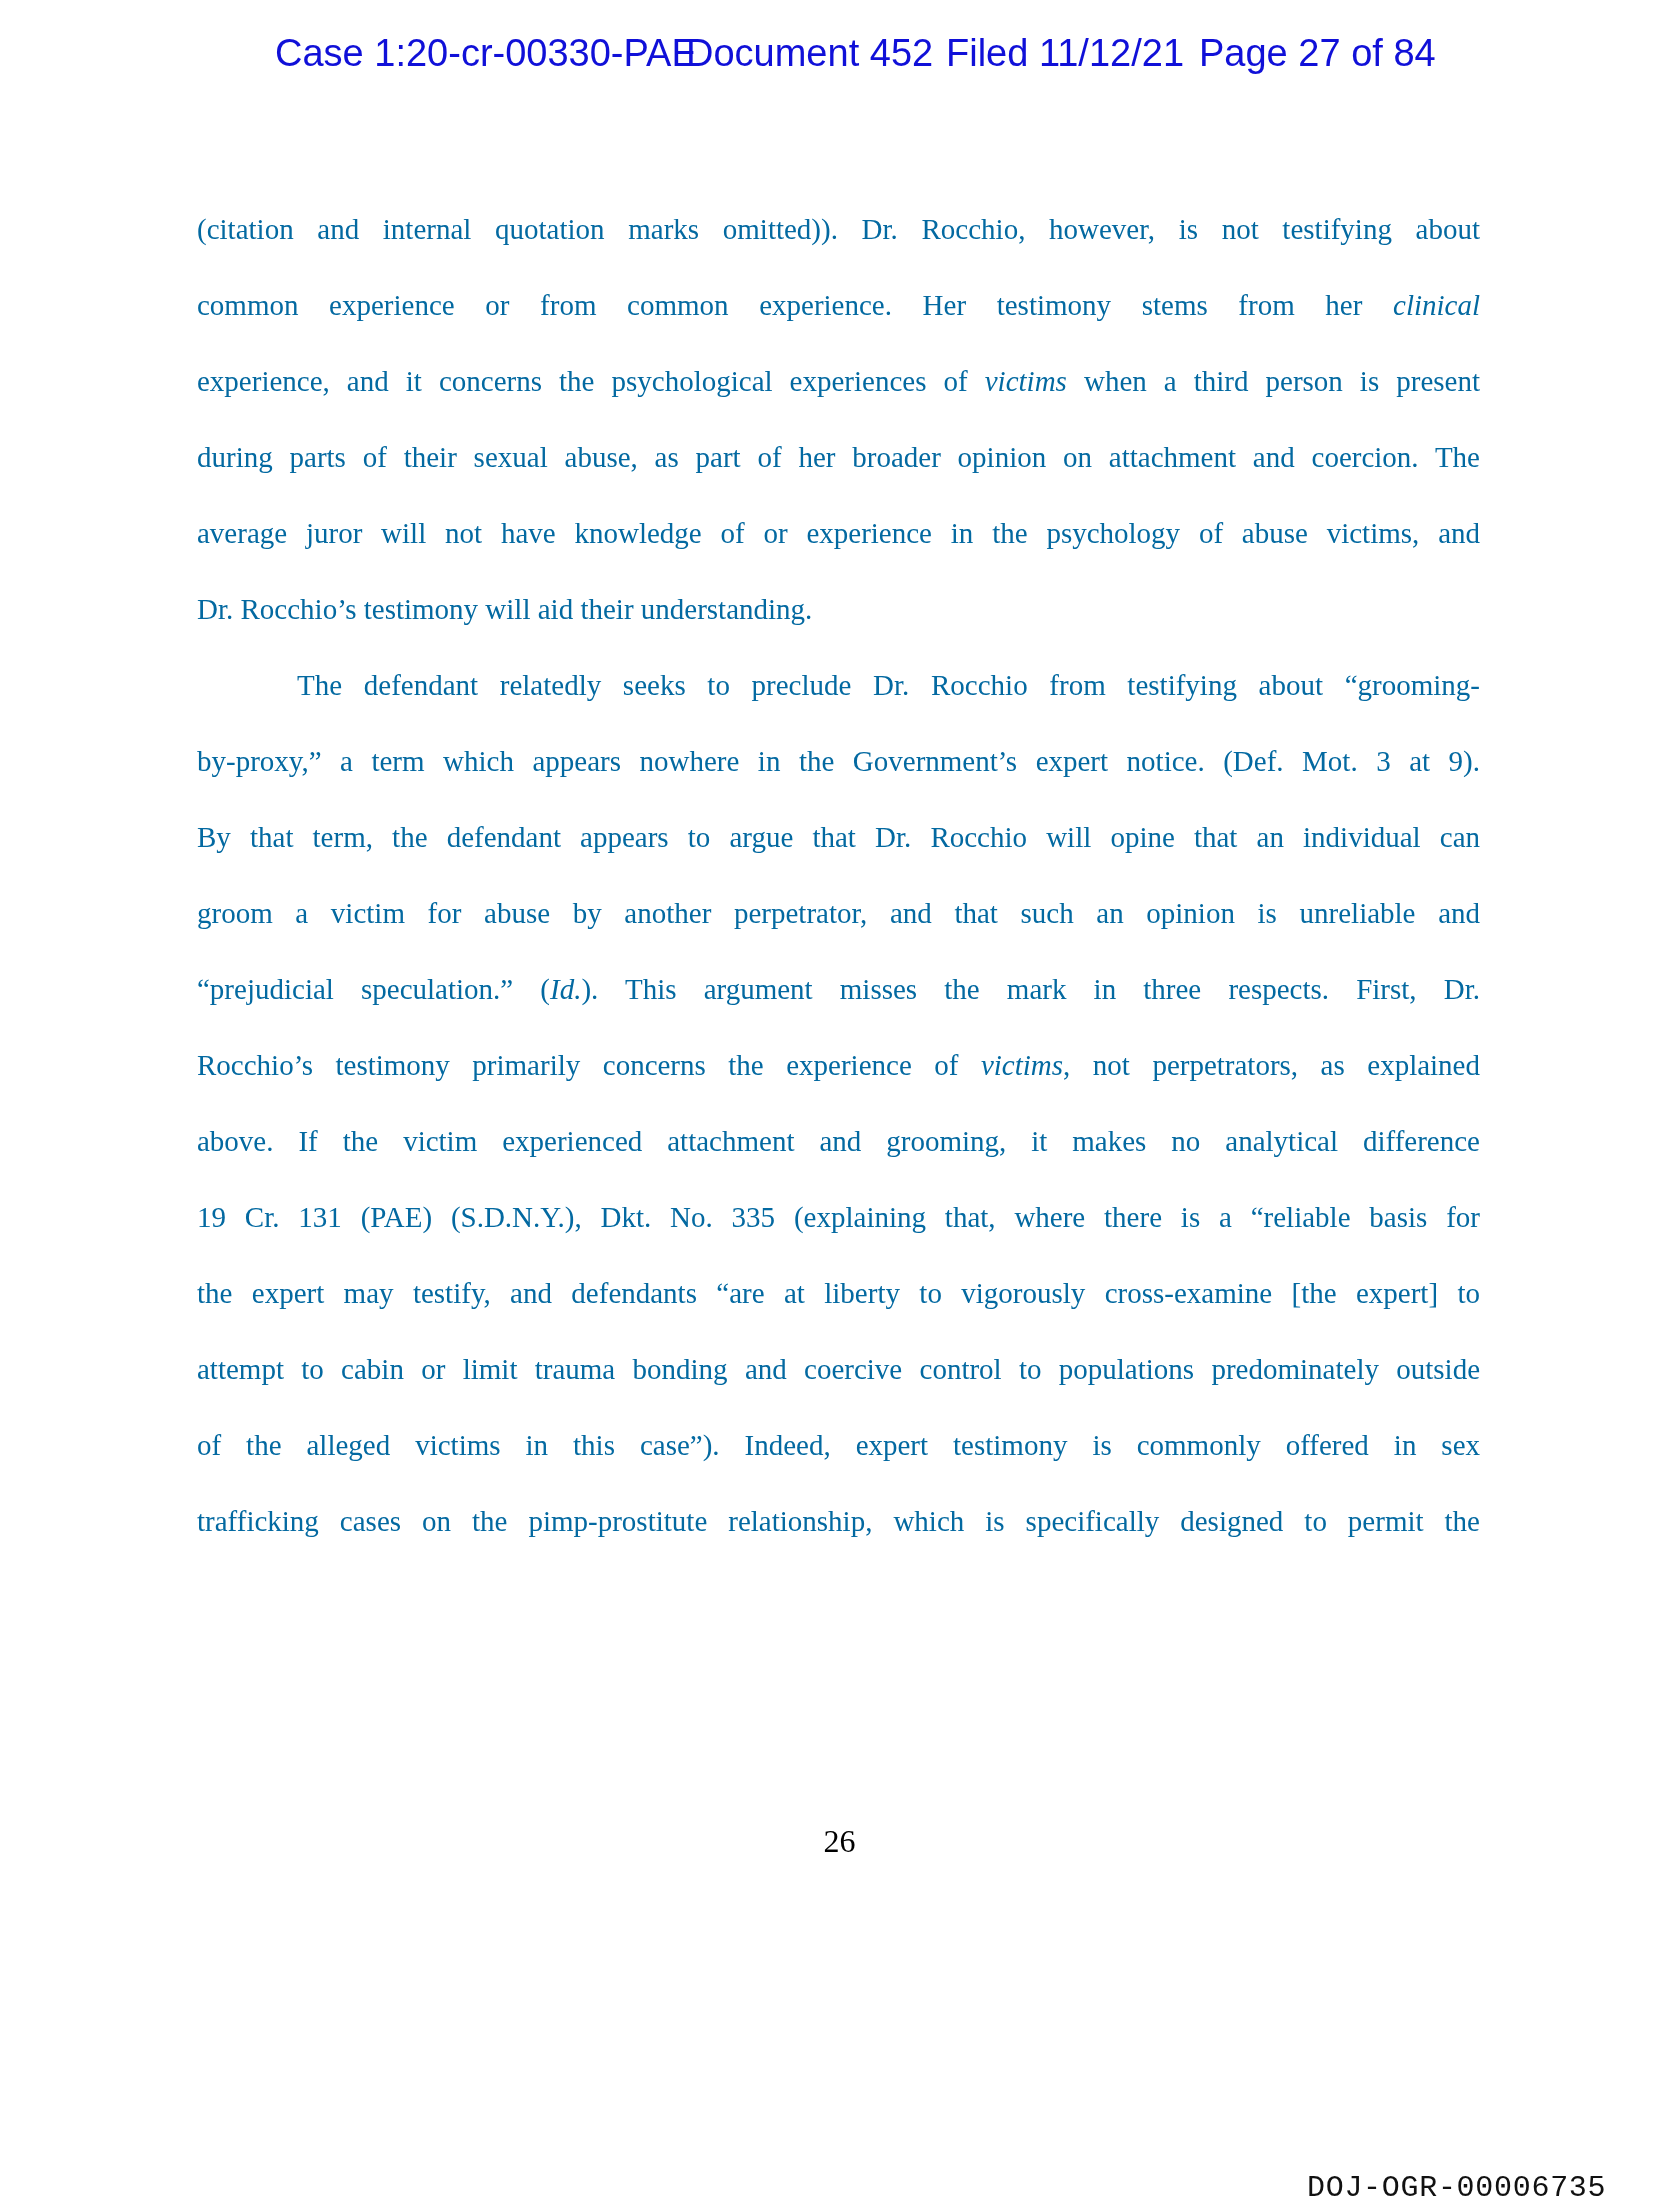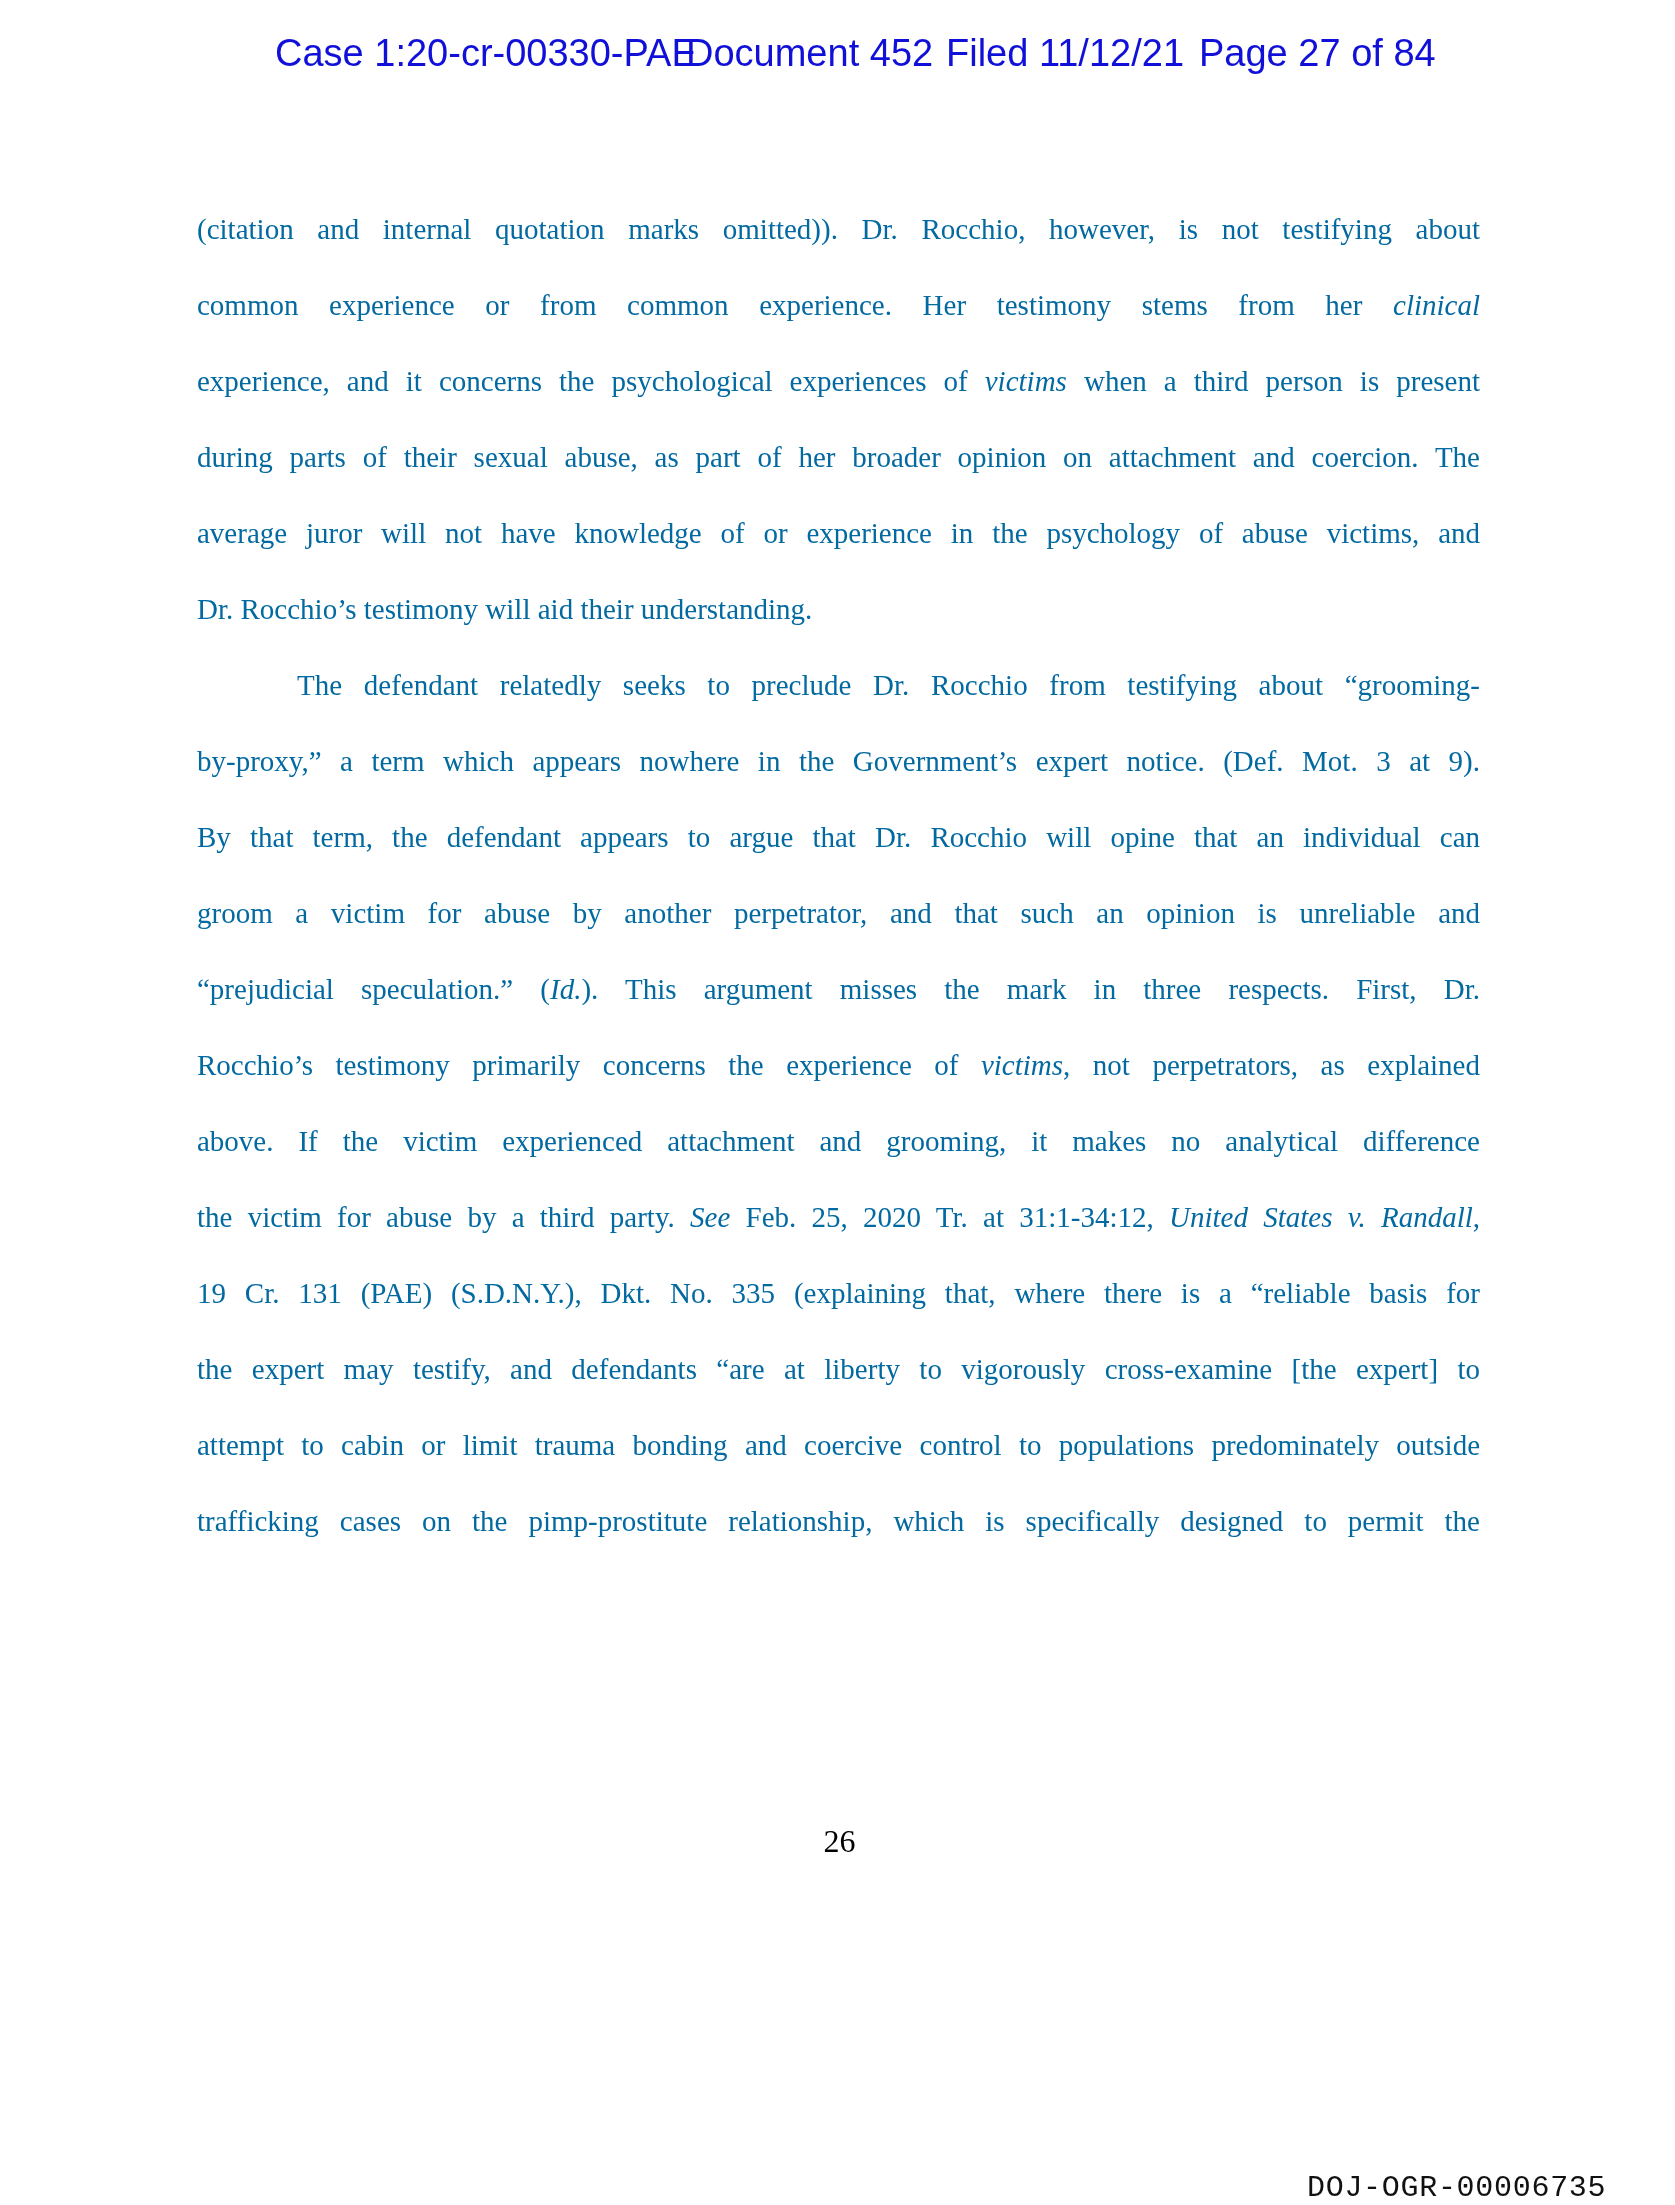--- a/index.html
+++ b/index.html
@@ -48,23 +48,23 @@
     <div class="line"><span>during parts of their sexual abuse, as part of her broader opinion on attachment and coercion.  The</span></div>
     <div class="line"><span>average juror will not have knowledge of or experience in the psychology of abuse victims, and</span></div>
     <div class="line last"><span>Dr. Rocchio’s testimony will aid their understanding.</span></div>
     <div class="line indent"><span>The defendant relatedly seeks to preclude Dr. Rocchio from testifying about “grooming-</span></div>
     <div class="line"><span>by-proxy,” a term which appears nowhere in the Government’s expert notice.  (Def. Mot. 3 at 9).</span></div>
     <div class="line"><span>By that term, the defendant appears to argue that Dr. Rocchio will opine that an individual can</span></div>
     <div class="line"><span>groom a victim for abuse by another perpetrator, and that such an opinion is unreliable and</span></div>
     <div class="line"><span>“prejudicial speculation.”  (</span><i>Id.</i><span>).  This argument misses the mark in three respects.  First, Dr.</span></div>
     <div class="line"><span>Rocchio’s testimony primarily concerns the experience of </span><i>victims</i><span>, not perpetrators, as explained</span></div>
     <div class="line"><span>above.  If the victim experienced attachment and grooming, it makes no analytical difference</span></div>
-    <div class="line"><span>the victim for abuse by a third party.  </span><i>See</i><span> Feb. 25, 2020 Tr. at 31:1-34:12, </span><i>United States v. Randall</i><span>,</span></div>
     <div class="line"><span>19 Cr. 131 (PAE) (S.D.N.Y.), Dkt. No. 335 (explaining that, where there is a “reliable basis for</span></div>
     <div class="line"><span>the expert may testify, and defendants “are at liberty to vigorously cross-examine [the expert] to</span></div>
     <div class="line"><span>attempt to cabin or limit trauma bonding and coercive control to populations predominately outside</span></div>
+    <div class="line"><span>of the alleged victims in this case”).  Indeed, expert testimony is commonly offered in sex</span></div>
     <div class="line"><span>trafficking cases on the pimp-prostitute relationship, which is specifically designed to permit the</span></div>
   </div>
 
 <div class="page-number">26</div>
 
 <div class="bates">DOJ-OGR-00006735</div>
 
 
 </body></html>

